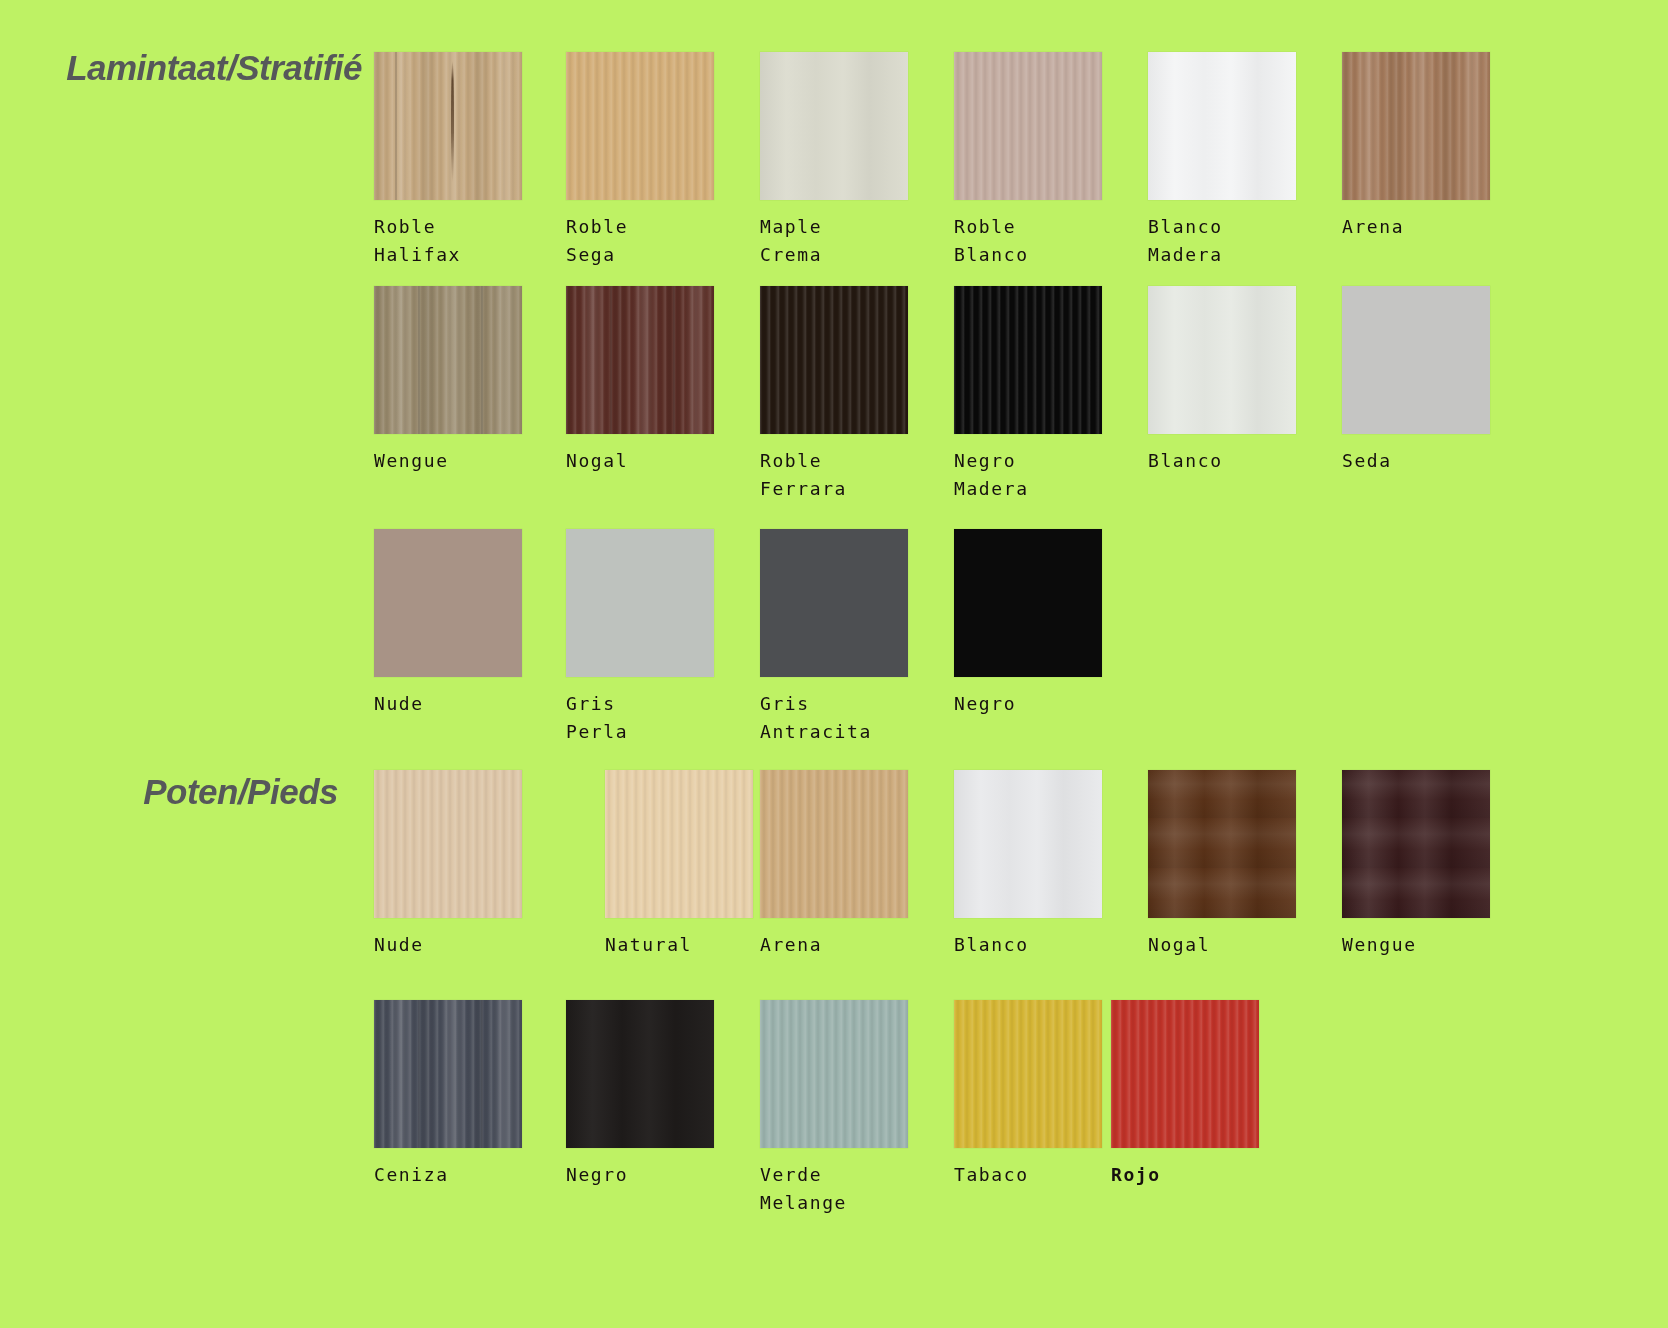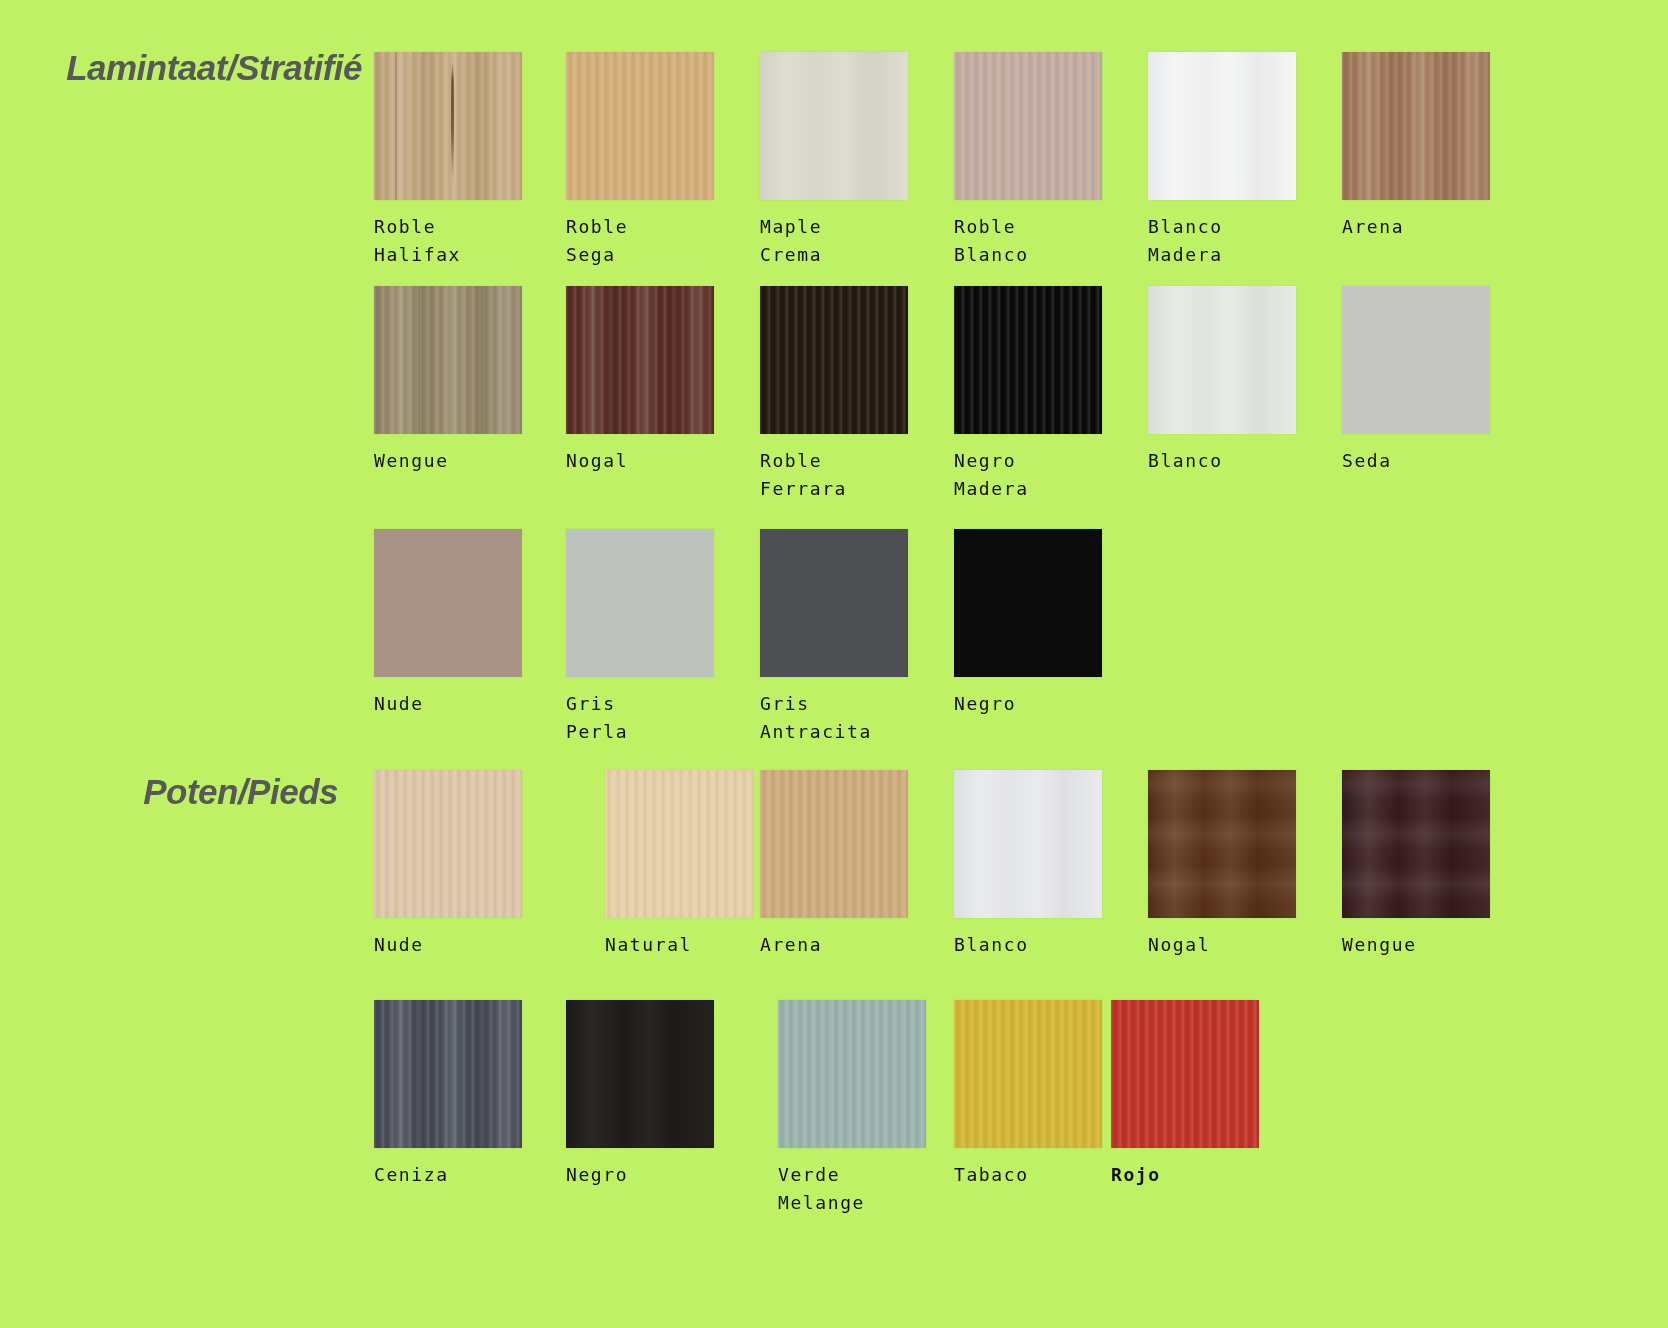--- a/index.html
+++ b/index.html
@@ -319,21 +319,21 @@
             </div>
           </div>
           <div class="label mono">Ceniza</div>
         </div>
         <div class="cell" style="left: 192px;">
           <div class="swatch" style="background-color: rgb(30, 27, 26);">
             <div class="grain g-streak" style="opacity: 0.5;"></div>
           </div>
           <div class="label mono">Negro</div>
         </div>
-        <div class="cell" style="left: 404px;">
+        <div class="cell" style="left: 386px;">
           <div class="swatch" style="background-color: rgb(155, 178, 173);">
             <div class="grain g-fine"></div>
           </div>
           <div class="label mono">Verde
 Melange</div>
         </div>
         <div class="cell" style="left: 580px;">
           <div class="swatch" style="background-color: rgb(212, 181, 52);">
             <div class="grain g-fine"></div>
           </div>

